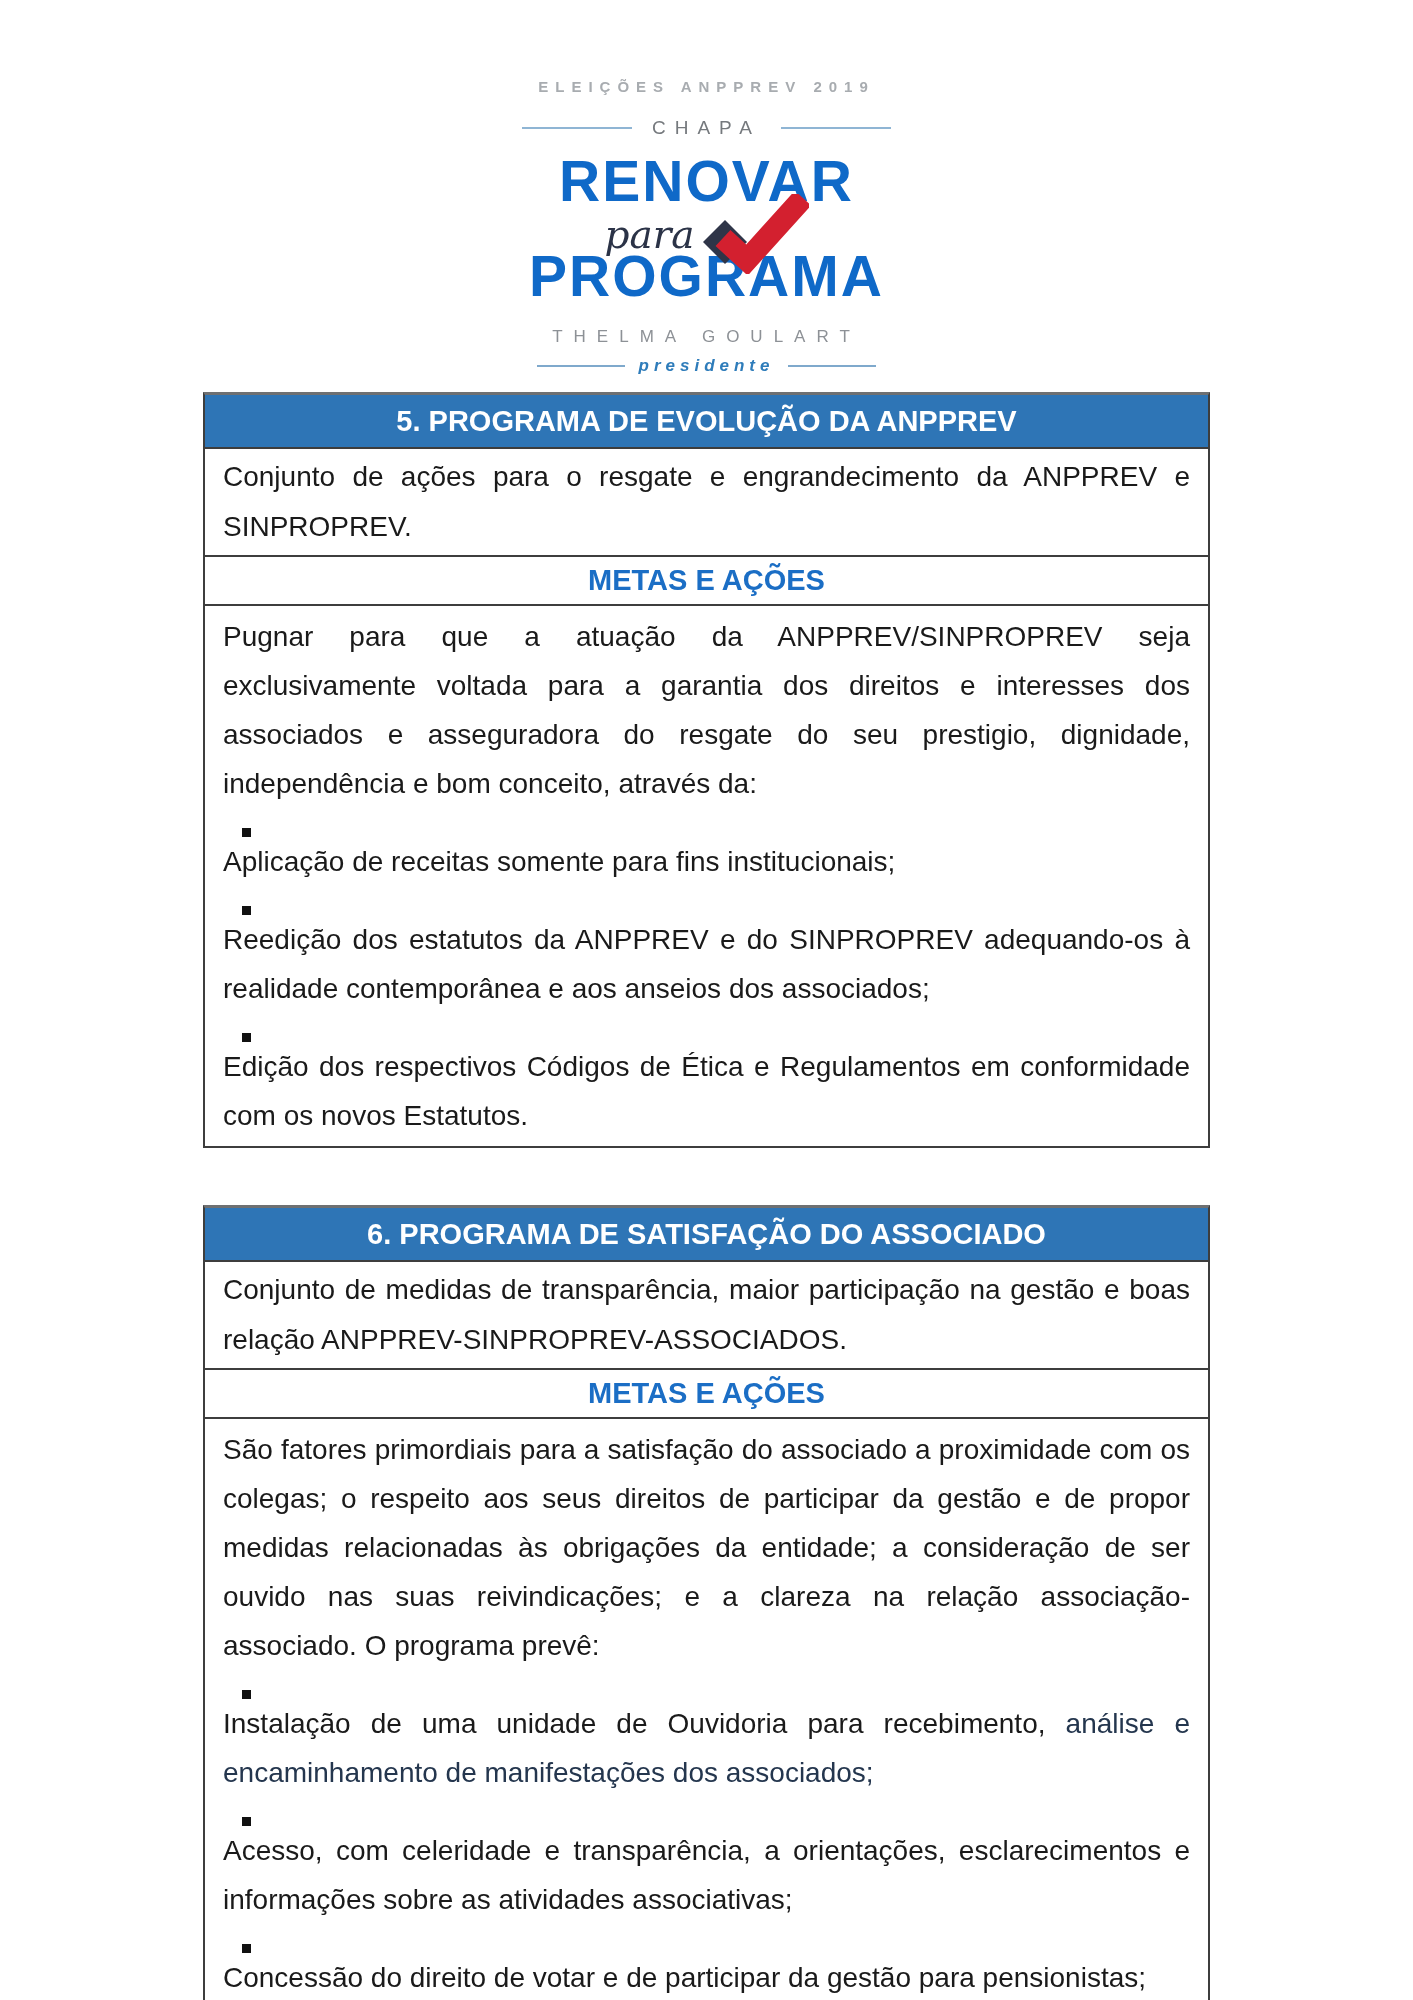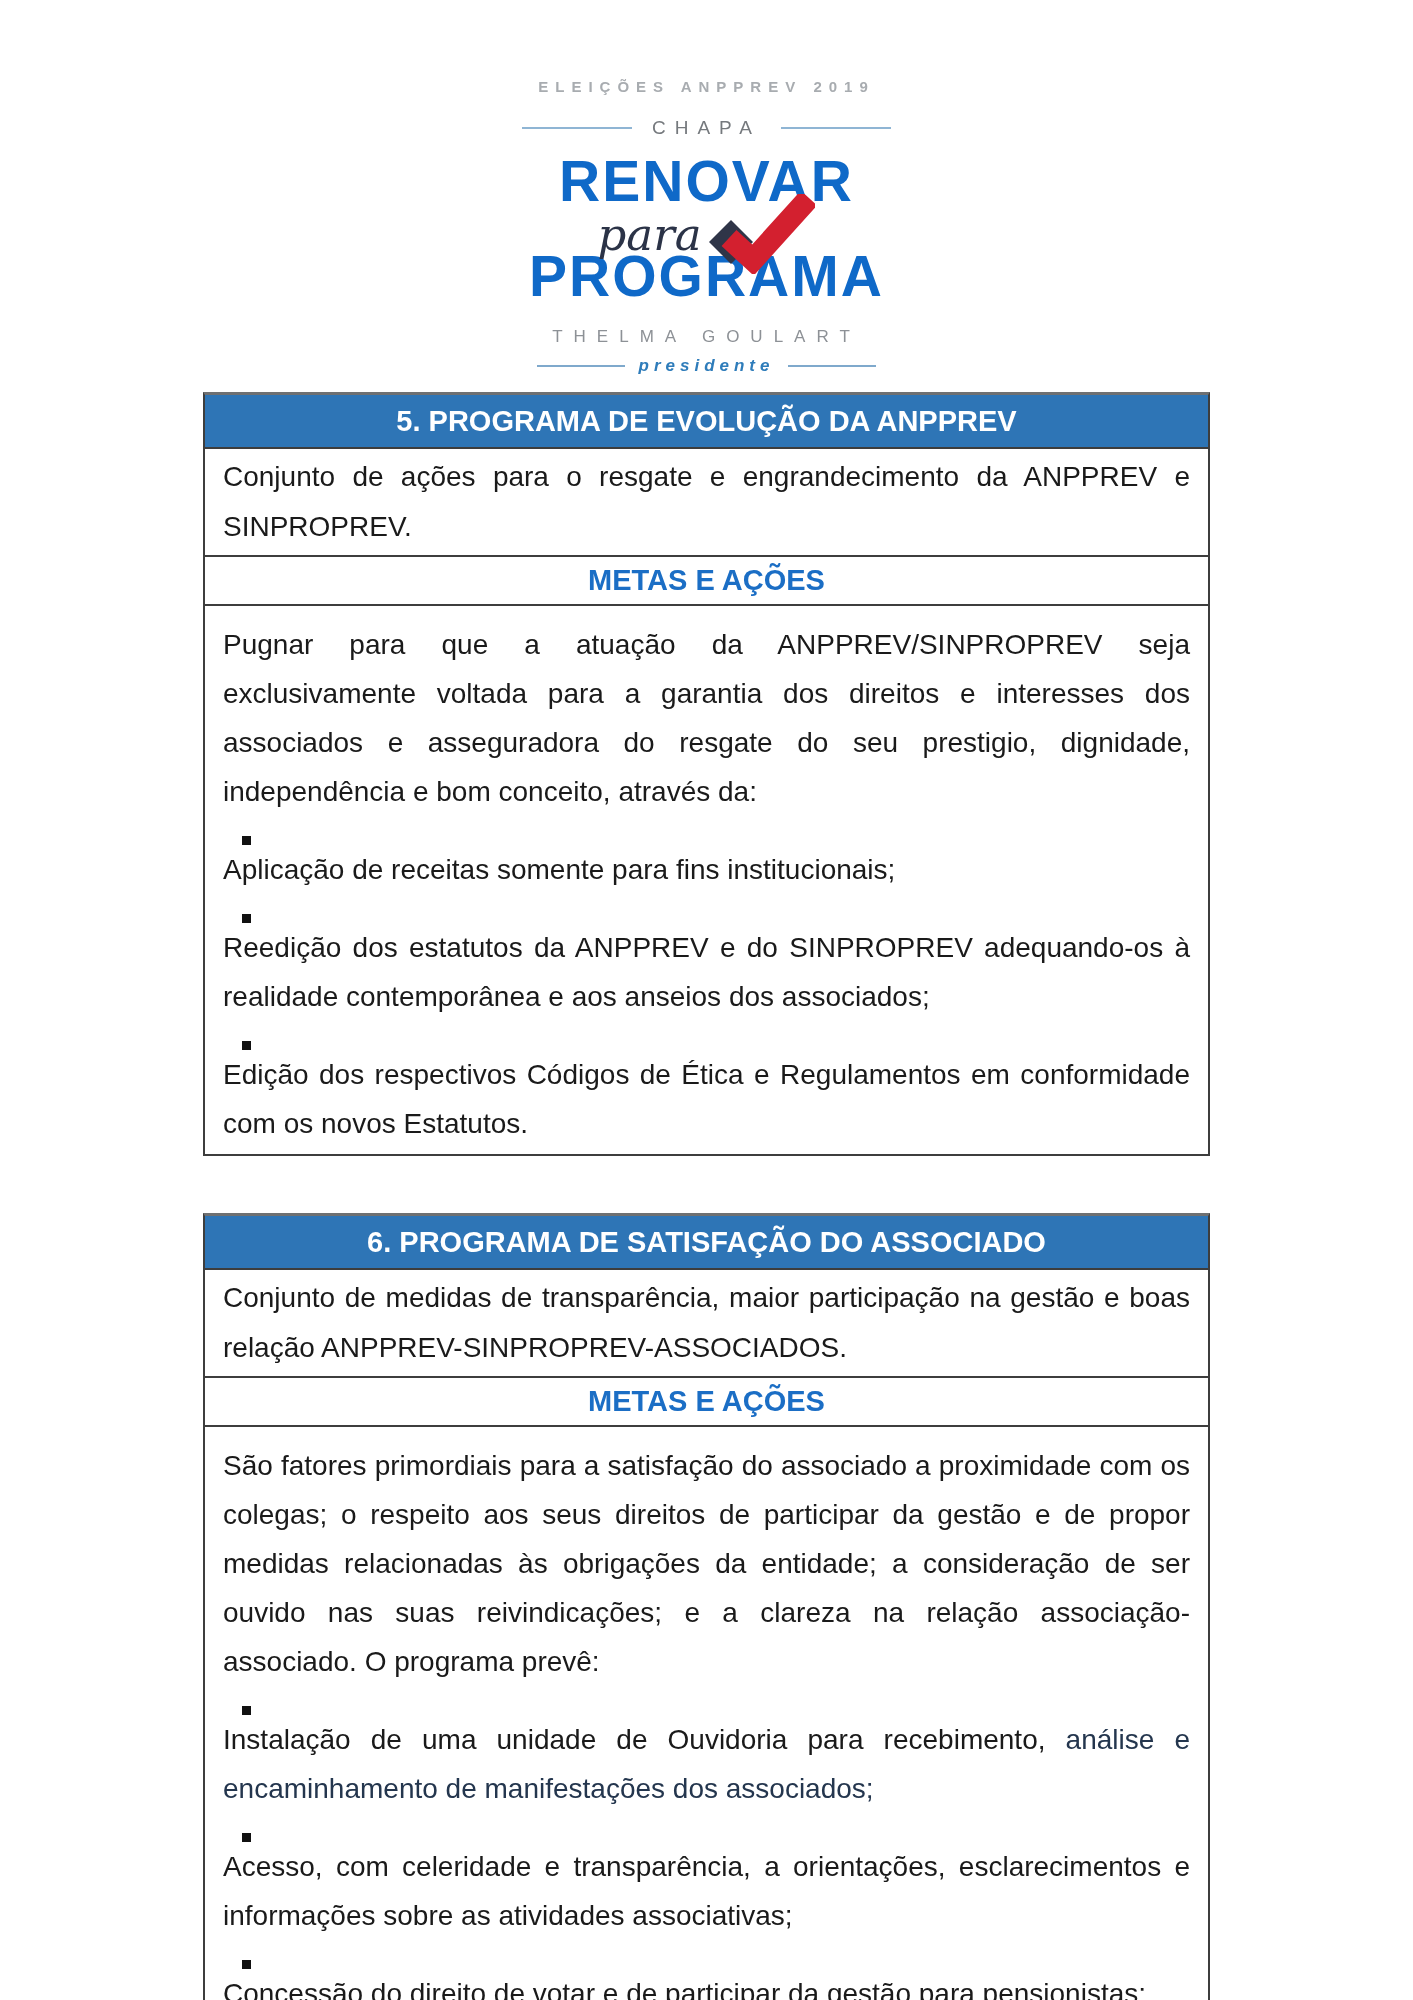--- a/index.html
+++ b/index.html
@@ -23,21 +23,21 @@
   .rule.w110 { width:110px; }
   .chapa-label { font-size:19px; letter-spacing:9px; font-weight:normal; color:#75797d; }
   .word-big {
     font-size:57px; line-height:1; font-weight:bold; letter-spacing:2px;
     color:#0f69c8;
   }
   .word-top { margin-top:14px; }
   .mid-row { display:flex; align-items:center; margin-top:-16px; margin-bottom:-26px; position:relative; z-index:2; }
   .word-mid {
     font-family:"DejaVu Serif", serif; font-style:italic;
-    font-size:45px; color:#2b3347; margin-right:2px;
+    font-size:39px; color:#2b3347; margin-right:2px;
   }
   .check-icon { display:block; }
   .candidate { margin-top:22px; font-size:17px; letter-spacing:11px; color:#8d9196; }
   .role-row { margin-top:9px; display:flex; align-items:center; gap:14px; }
   .role-rule { height:2px; background:#7fa9cc; width:88px; }
   .role-label {
     font-size:17px; font-weight:bold; font-style:italic; letter-spacing:5px;
     color:#2e7cba;
   }
 
@@ -56,21 +56,21 @@
     padding:10px 12px 9px; border-bottom:2px solid #3d3d3d;
   }
   .intro {
     font-size:28px; line-height:50px; text-align:justify;
     padding:3px 18px 3px; border-bottom:2px solid #3d3d3d;
   }
   .subheader {
     text-align:center; color:#1b6ec5; font-weight:bold; font-size:29px;
     padding:7px 0 7px; border-bottom:2px solid #3d3d3d;
   }
-  .body-cell { padding:14px 18px 6px; }
+  .body-cell { padding:6px 18px 6px; }
   .para { font-size:28px; line-height:49px; text-align:justify; }
   .bullet { display:flex;flex-direction:column; }
   .marker-col { flex:none; width:64px; padding-left:19px; }
   .sq {
     display:block; width:9px; height:9px; background:#111111; margin-top:20px;
   }
   .bullet-text { flex:1; font-size:28px; line-height:49px; text-align:justify; }
   .seg-navy { color:#24364e; }
 </style>
 </head>

